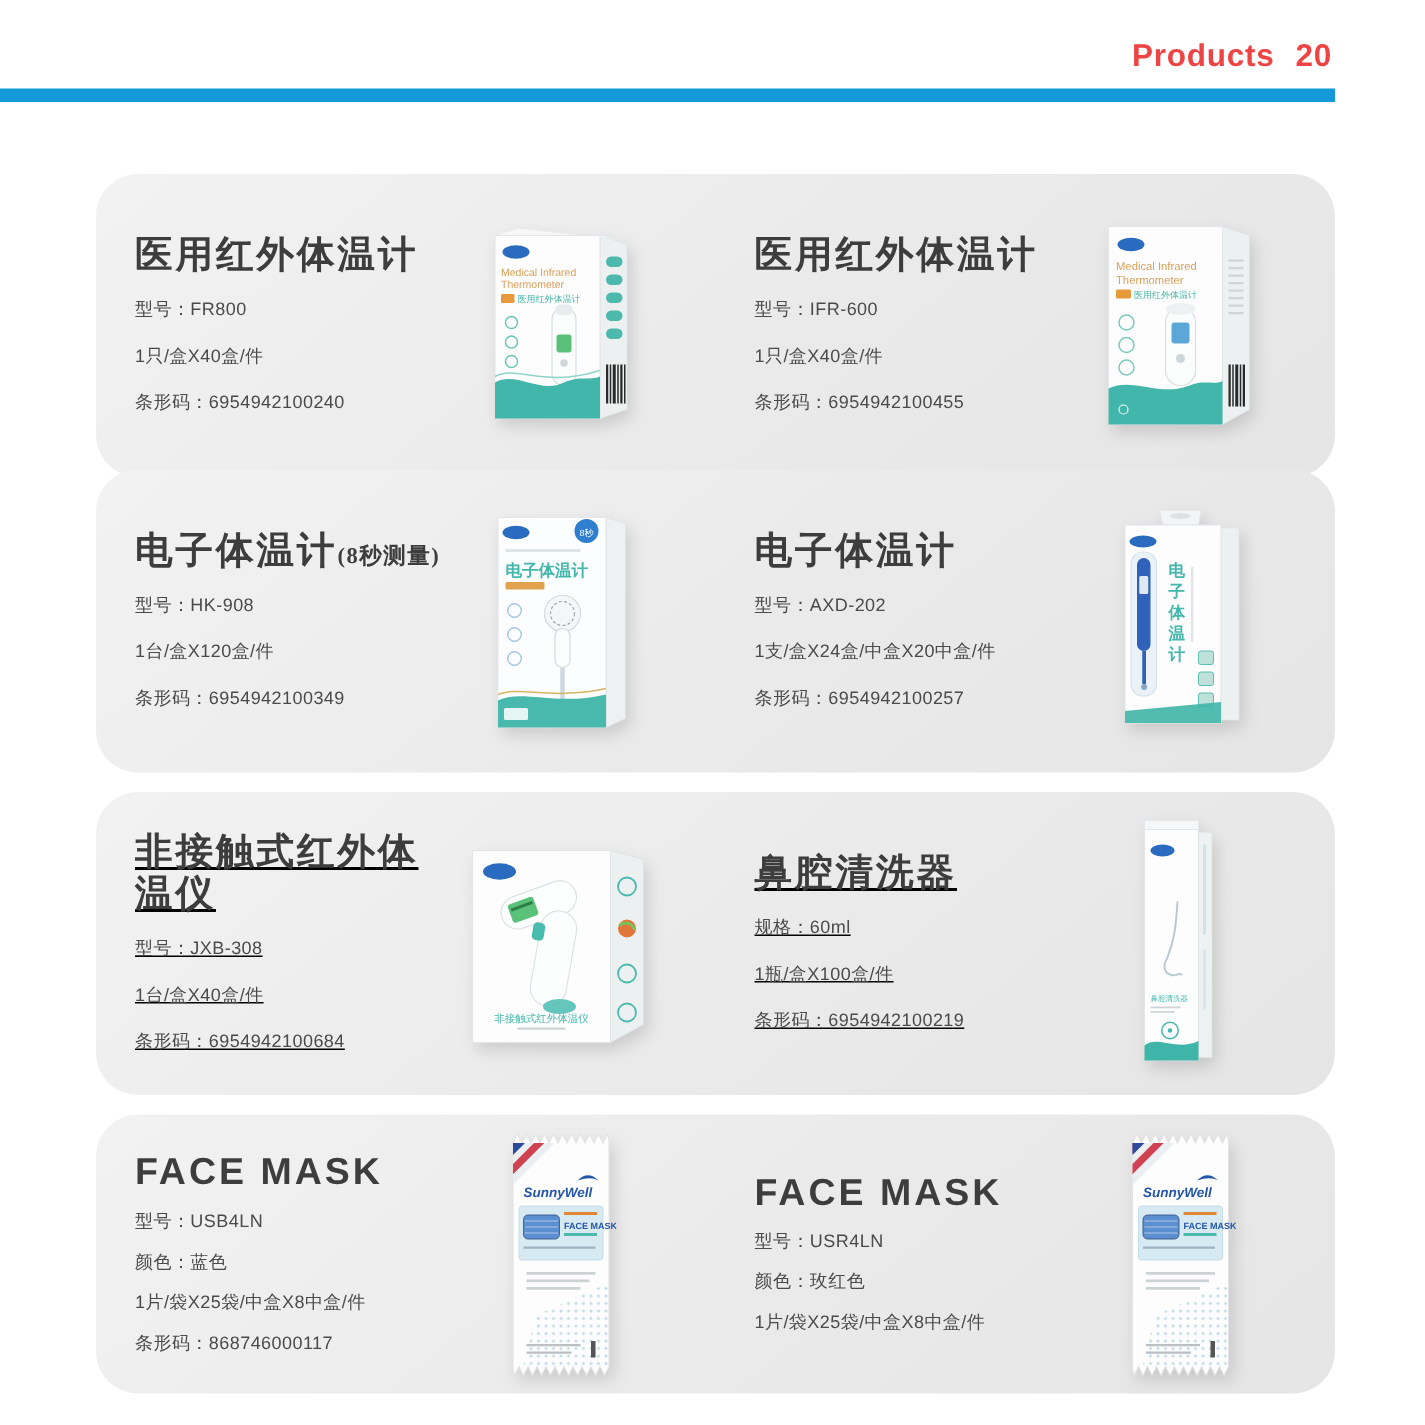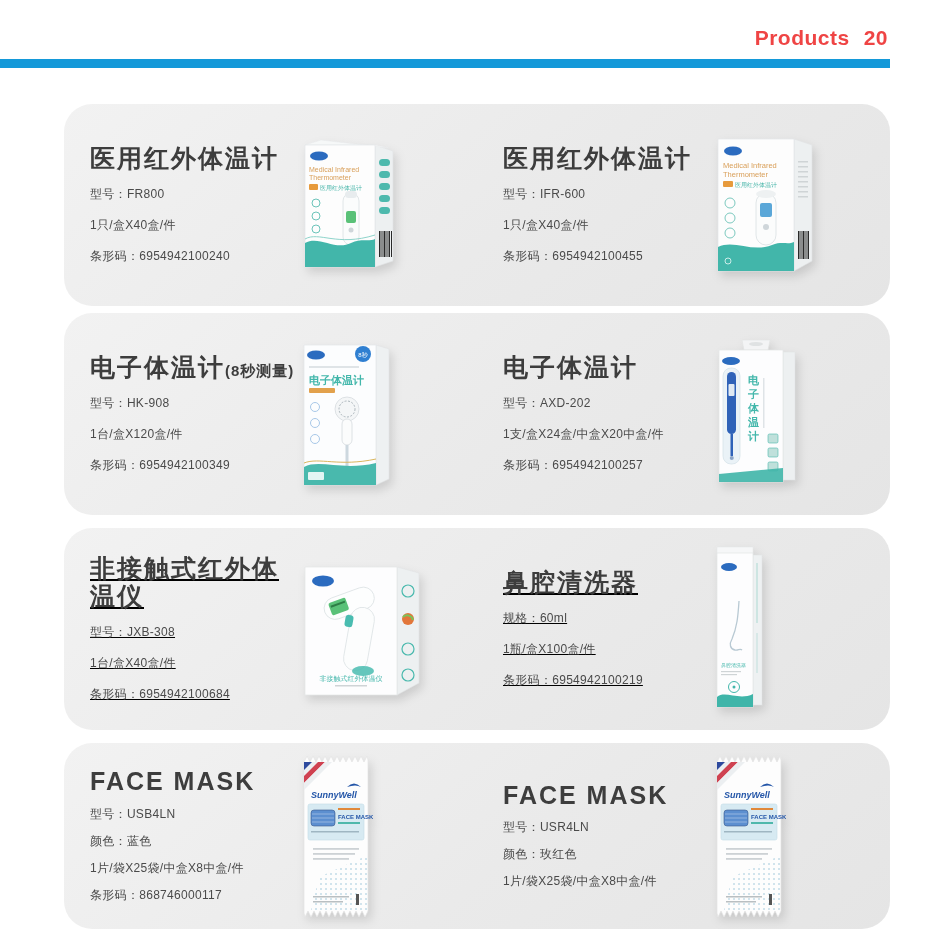--- a/index.html
+++ b/index.html
@@ -11,31 +11,31 @@
     position:absolute;top:26px;right:62px;font-size:21px;font-weight:bold;
     color:#ef4444;letter-spacing:.5px;
   }
   .header-title .page-no{margin-left:14px;}
   .header-bar{position:absolute;top:59px;left:0;width:890px;height:9px;background:#1499d9;}
   .card{
     position:absolute;left:64px;width:826px;border-radius:28px;
     background:linear-gradient(140deg,#f2f2f2 0%,#eaeaea 55%,#e5e5e5 100%);
     display:flex;
   }
-  .card1{top:104px;height:202px;}
+  .card1{top:116px;height:202px;}
   .card2{top:313px;height:202px;}
   .card3{top:528px;height:202px;text-decoration:underline;}
   .card4{top:743px;height:186px;}
   .product{width:50%;display:flex;align-items:center;}
   .info{flex:1;padding-left:26px;display:flex;flex-direction:column;justify-content:center;}
   .title{font-size:25px;font-weight:bold;color:#3d3d3d;letter-spacing:2px;line-height:1.1;}
-  .title .suffix{font-size:15px;letter-spacing:1px;}
+  .title .suffix{font-size:15px;letter-spacing:1px;font-family:Liberation Serif, serif;}
   .line{font-size:12px;color:#4a4a4a;margin-top:14px;letter-spacing:.3px;}
   .card4 .line{margin-top:10px;}
-  .art{width:150px;margin-right:28px;display:flex;align-items:center;}
+  .art{width:150px;margin-right:28px;display:flex;align-items:center;justify-content:center;}
   .art svg{filter:drop-shadow(3px 5px 5px rgba(0,0,0,.13));}
   .art text{font-family:"Liberation Sans","DejaVu Sans",sans-serif;}
 </style>
 </head>
 <body>
 
 <div class="header-title">
   <span>Products</span><span class="page-no">20</span>
 </div>
 <div class="header-bar"></div>

